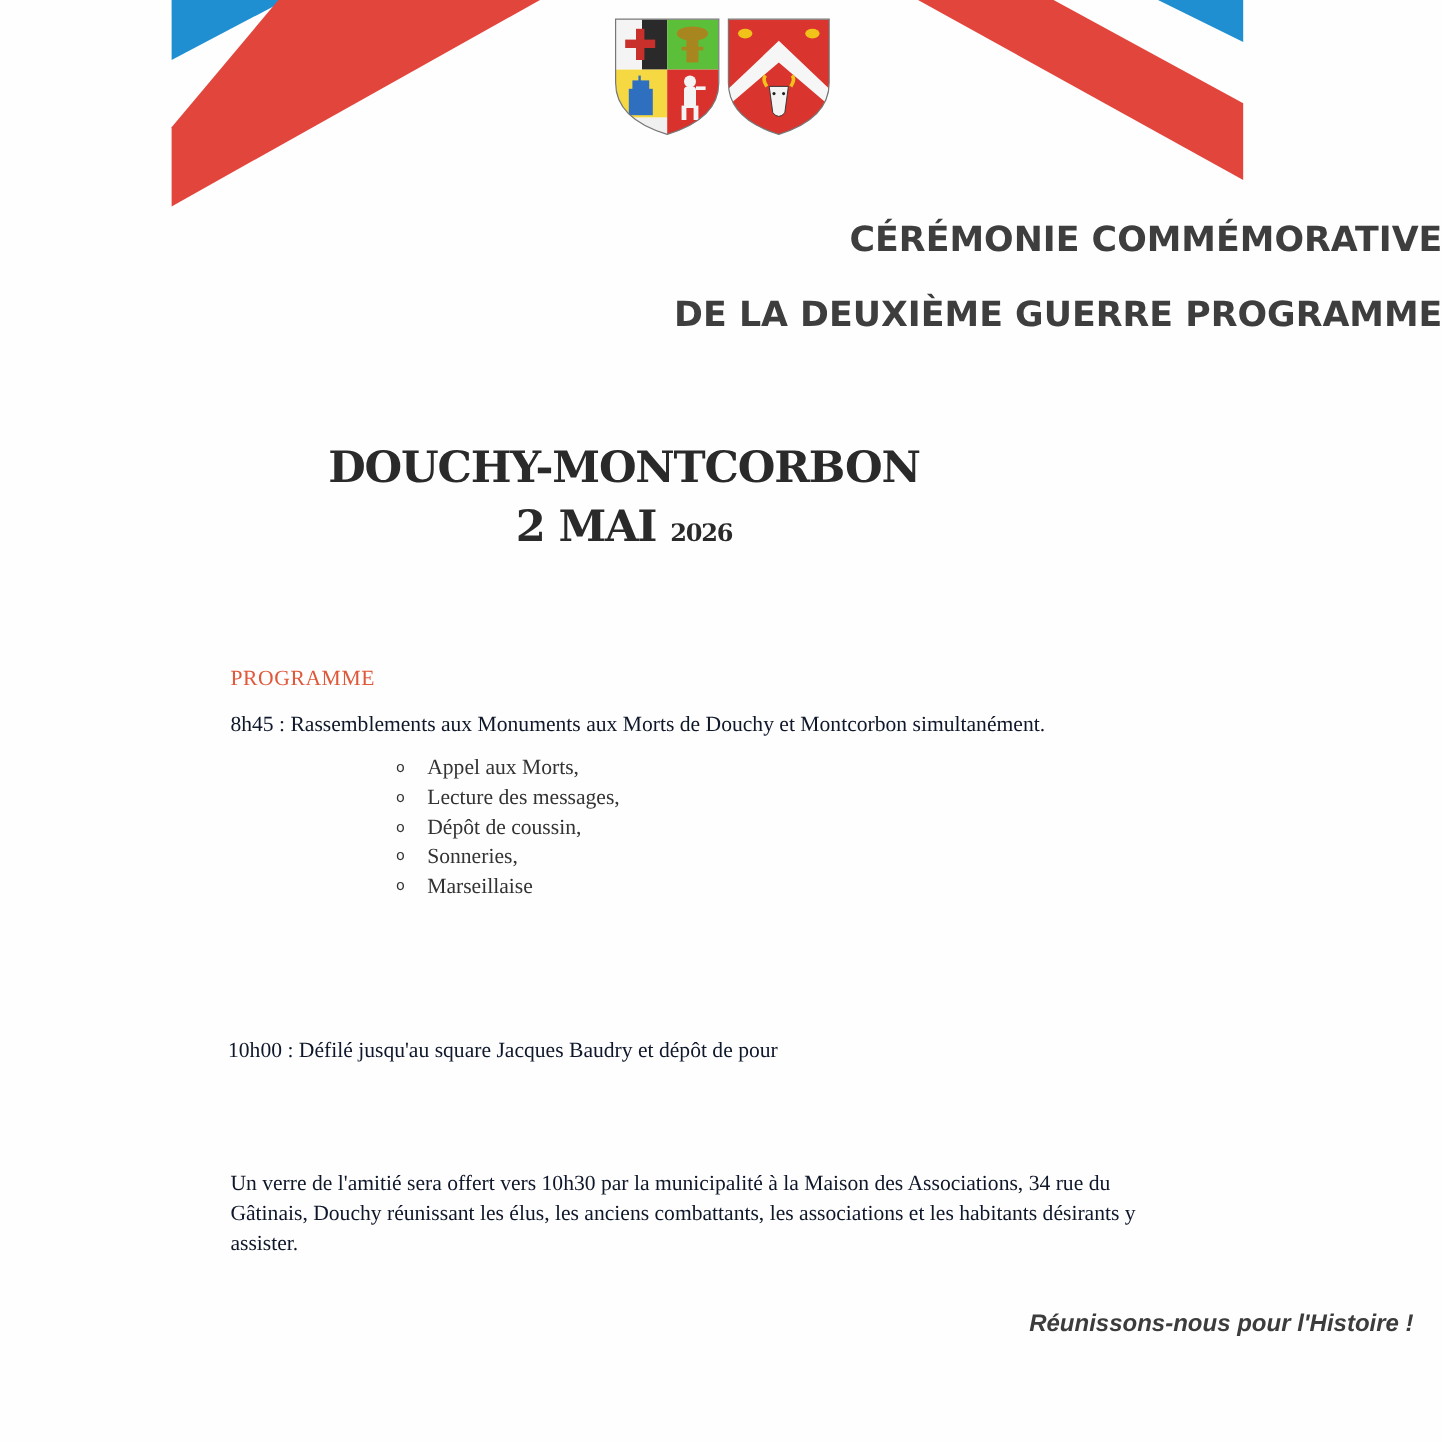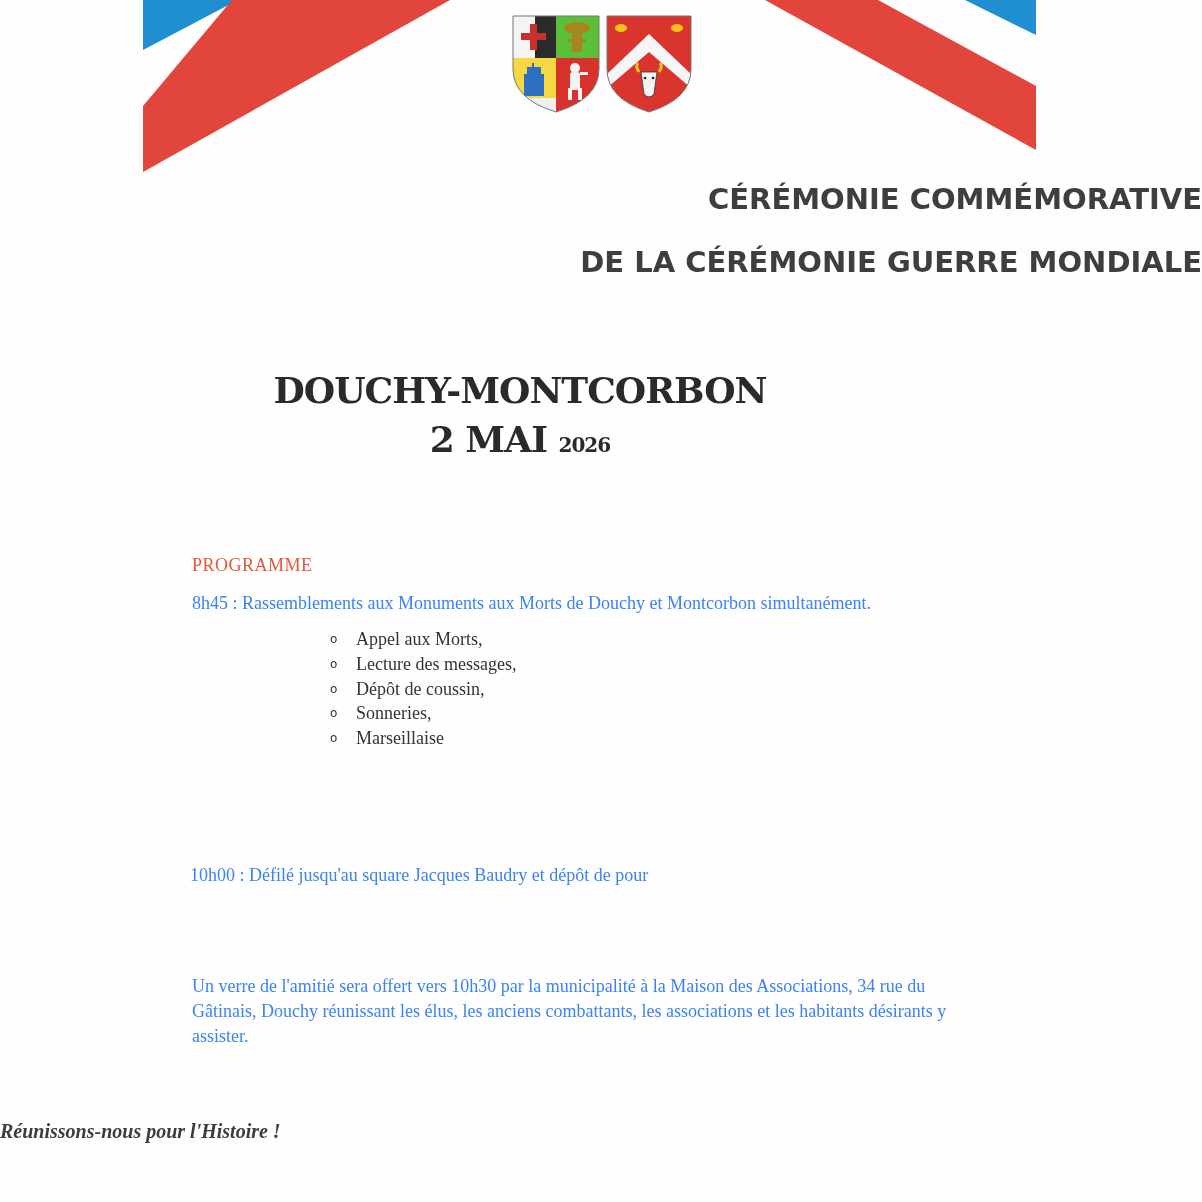--- a/index.html
+++ b/index.html
@@ -15,35 +15,35 @@
   .t1 { top: 182px; font-size: 29px; }
   .t2 { top: 245px; font-size: 29px; }
   .town {
     position: absolute; left: 0; width: 1040px; text-align: center;
     font-family: "DejaVu Serif", serif; font-weight: bold; color: #2a2a2a;
   }
   .town1 { top: 369px; font-size: 36px; letter-spacing: -1px; }
   .town2 { top: 418px; font-size: 36px; letter-spacing: -1px; }
   .town2 .yr { font-size: 20px; }
   .body-text {
-    position: absolute; font-family: "Liberation Serif", serif; color: #3b82f6;
+    position: absolute; font-family: "Liberation Serif", serif; color: #0f172a;
     font-size: 18px; line-height: 25px;
   }
   .prog { left: 192px; top: 553px; color: #e0583a; font-size: 18px; letter-spacing: 0.5px; }
   .l845 { left: 192px; top: 591px; }
   ul.sub { position: absolute; left: 330px; top: 627px; margin: 0; padding: 0; list-style: none;
     font-family: "Liberation Serif", serif; font-size: 18px; color: #333; line-height: 24.8px; }
   ul.sub li { display: flex; align-items: center; }
   ul.sub .bullet { width: 26px; font-family: "DejaVu Sans", sans-serif; font-size: 12px; color: #333; }
   .l945 { left: 190px; top: 789px; }
   .l1000 { left: 190px; top: 863px; }
   .para { left: 192px; top: 974px; width: 800px; }
   .slogan {
-    position: absolute; left: 0; width: 1178px; top: 1120px; text-align: left;
-    font-family: Liberation Serif, serif; font-style: italic; font-weight: bold;
+    position: absolute; left: 0; width: 1178px; top: 1092px; text-align: right;
+    font-family: Liberation Sans, sans-serif; font-style: italic; font-weight: bold;
     font-size: 20px; color: #3c3c3c;
   }
 </style>
 </head>
 <body>
 
 <div class="page">
 
   <svg class="banner" width="1202" height="180" viewBox="0 0 1202 180">
     <polygon fill="#1f8fd2" points="143,0 238,0 143,50"></polygon>
@@ -109,21 +109,21 @@
         <path d="M148,58 Q152,52 149,49" stroke="#f1c21a" stroke-width="3" fill="none"></path>
         <path d="M130,58 L146,58 L143,80 Q138,86 133,80 Z" fill="#f4f4f4" stroke="#333" stroke-width="0.8"></path>
         <circle cx="134" cy="64" r="1.3" fill="#222"></circle>
         <circle cx="142" cy="64" r="1.3" fill="#222"></circle>
       </g>
     </g>
     <path d="M96,2 L180,2 L180,55 Q180,85 138,98 Q96,85 96,55 Z" fill="none" stroke="#777" stroke-width="1"></path>
   </svg>
 
   <div class="title-line t1">CÉRÉMONIE COMMÉMORATIVE</div>
-  <div class="title-line t2">DE LA CÉRÉMONIE GUERRE MONDIALE</div>
+  <div class="title-line t2">DE LA DEUXIÈME GUERRE PROGRAMME</div>
 
   <div class="town town1">DOUCHY-MONTCORBON</div>
   <div class="town town2">
     <span>2 MAI</span>
     <span class="yr">2026</span>
   </div>
 
   <div class="body-text prog">PROGRAMME</div>
   <div class="body-text l845">8h45 : Rassemblements aux Monuments aux Morts de Douchy et Montcorbon simultanément.</div>
 

